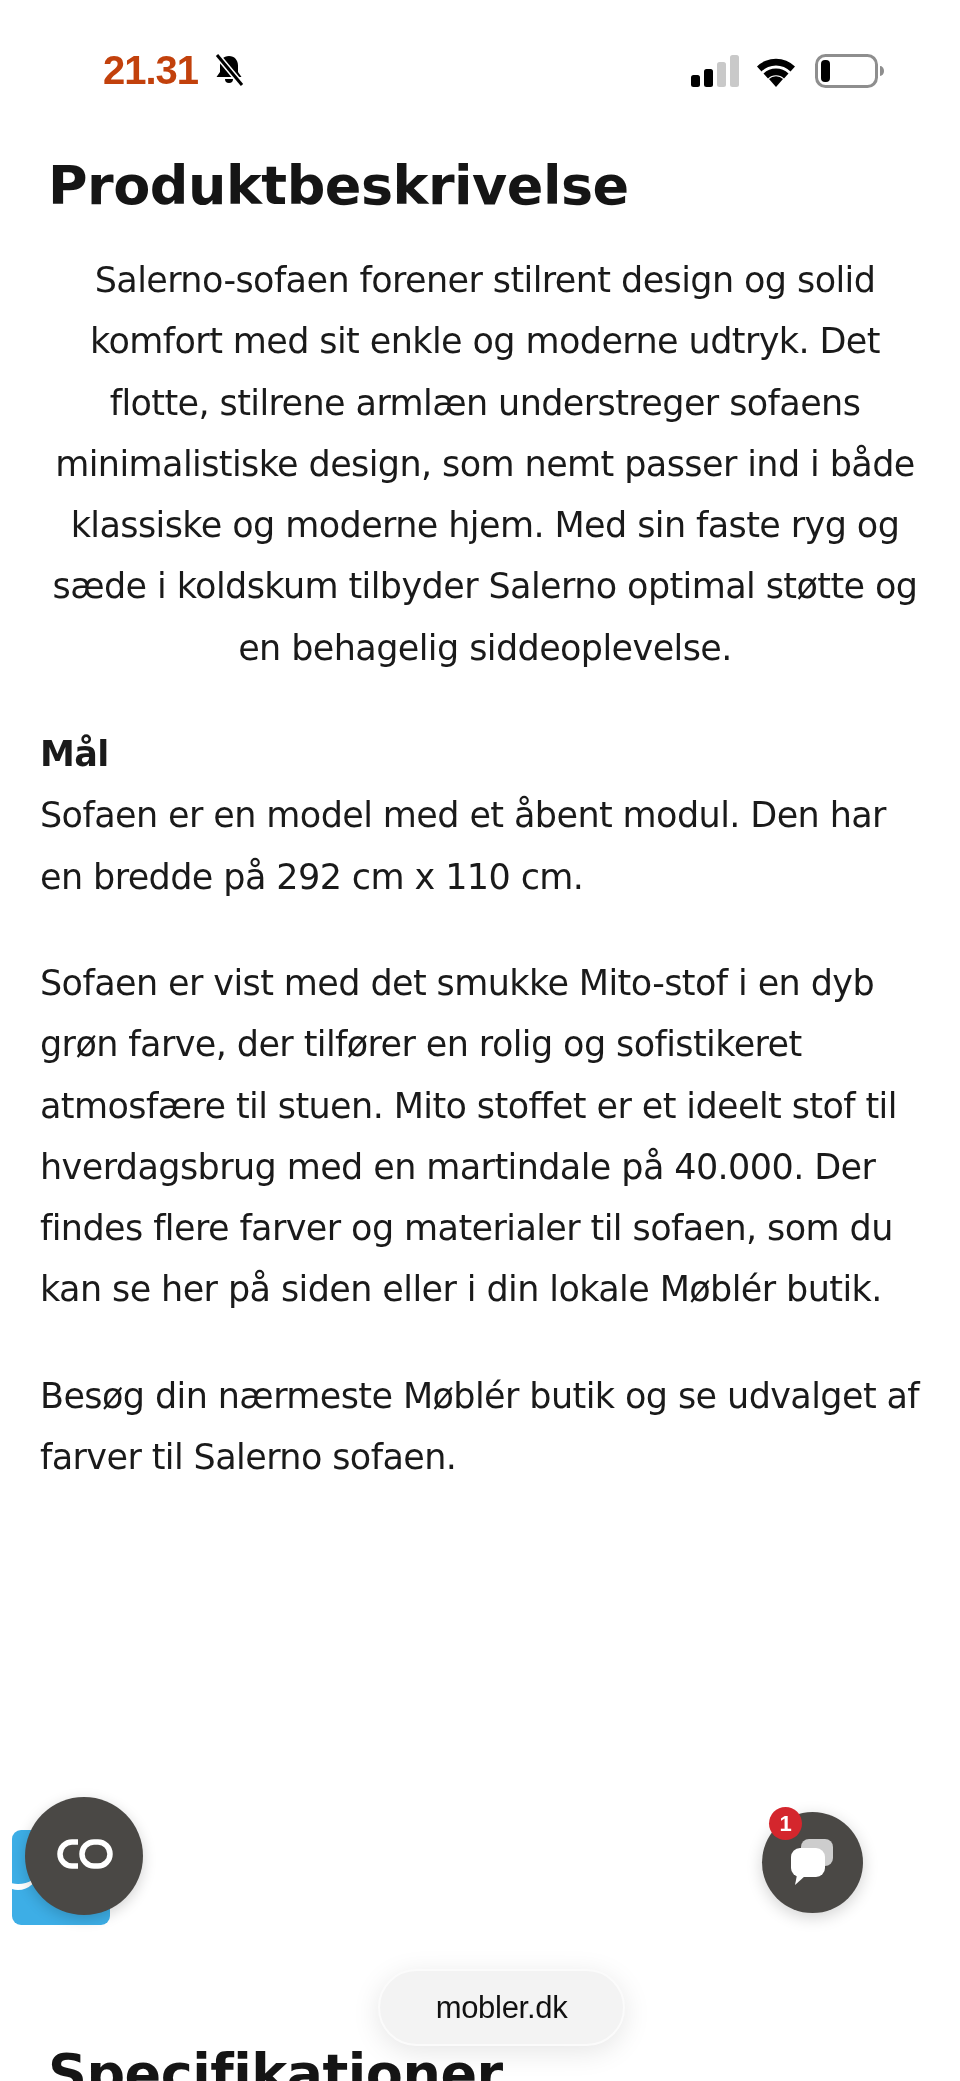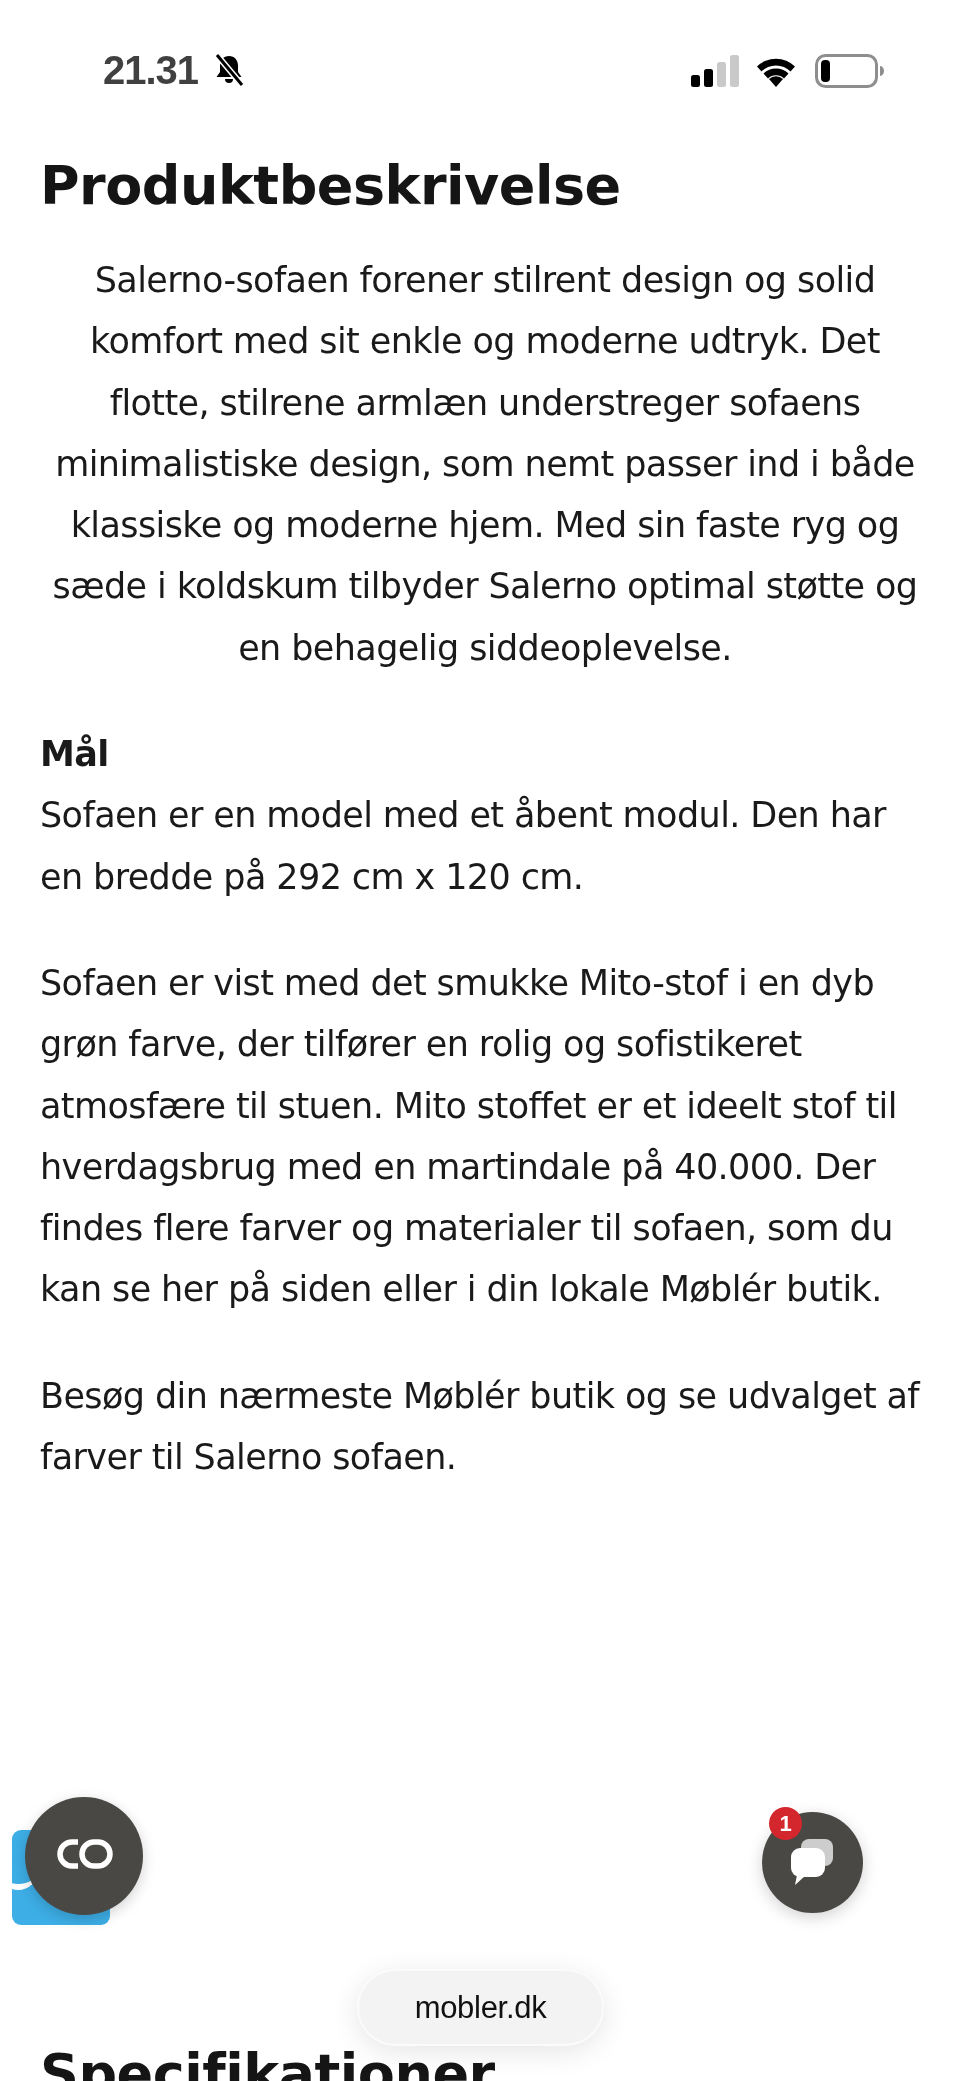--- a/index.html
+++ b/index.html
@@ -1,42 +1,42 @@
 <!DOCTYPE html>
 <html><head>
   <meta charset="utf-8">
   <style>
     * { box-sizing: border-box; margin: 0; padding: 0; }
     html, body { width: 960px; height: 2081px; overflow: hidden; background: #ffffff; }
     body { position: relative; font-family: "DejaVu Sans", "Liberation Sans", sans-serif; color: #151515; }
 
     
     .status-bar { position: absolute; left: 0; top: 0; width: 960px; height: 140px; }
-    .sb-time { position: absolute; left: 103px; top: 48px; font-family: "Liberation Sans", sans-serif; font-weight: 700; font-size: 40px; letter-spacing: -1px; color: #404040; line-height: 44px; }
+    .sb-time { position: absolute; left: 103px; top: 48px; font-family: "Liberation Sans", sans-serif; font-weight: 700; font-size: 40px; letter-spacing: -1px; color: #c2410c; line-height: 44px; }
     .sb-mute { position: absolute; left: 211px; top: 52px; width: 36px; height: 36px; }
     .sb-signal { position: absolute; left: 691px; top: 55px; width: 48px; height: 32px; }
     .sb-wifi { position: absolute; left: 754px; top: 54px; width: 44px; height: 34px; }
     .sb-battery { position: absolute; left: 815px; top: 54px; width: 70px; height: 34px; }
 
     
     .content { position: absolute; left: 40px; top: 150px; width: 890px; }
-    .h1 { font-family: "DejaVu Sans", sans-serif; font-weight: 700; font-size: 54px; line-height: 72px; letter-spacing: -0.5px; color: #151515; }
+    .h1 { font-family: "DejaVu Sans", sans-serif; font-weight: 700; font-size: 54px; line-height: 72px; letter-spacing: -0.5px; color: #151515; margin-left: 8px; }
     .para { font-size: 35px; line-height: 61.3px; font-weight: 400; color: #1a1a1a; letter-spacing: -0.6px; }
     .para + .para { margin-top: 45px; }
     .h1 + .para { margin-top: 28px; text-align: center; }
     .subhead { font-weight: 700; display: block; }
     .specs-title { position: absolute; left: 40px; top: 2038px; }
 
     
     .blue-app { position: absolute; left: 12px; top: 1830px; width: 98px; height: 95px; background: #3daee6; border-radius: 9px; overflow: hidden; }
     .blue-app .swoosh { position: absolute; left: -14px; top: 34px; width: 40px; height: 26px; border-bottom: 6px solid #fff; border-radius: 0 0 30px 30px; }
     .fab-left { position: absolute; left: 25px; top: 1797px; width: 118px; height: 118px; border-radius: 50%; background: #4a4845; box-shadow: 0 4px 14px rgba(0,0,0,0.18); display: flex; align-items: center; justify-content: center; }
     .fab-chat { position: absolute; left: 762px; top: 1812px; width: 101px; height: 101px; border-radius: 50%; background: #4a4845; box-shadow: 0 4px 16px rgba(0,0,0,0.18); display: flex; align-items: center; justify-content: center; }
     .chat-badge { position: absolute; left: 769px; top: 1807px; width: 33px; height: 33px; border-radius: 50%; background: #d4262d; color: #fff; font-family: "Liberation Sans", sans-serif; font-size: 22px; font-weight: 700; line-height: 33px; text-align: center; }
-    .url-pill { position: absolute; left: 357px; top: 1969px; width: 247px; height: 77px; border-radius: 39px; background: #f3f3f3; border: 2px solid #fbfbfb; box-shadow: 0 6px 28px rgba(0,0,0,0.10); display: flex; align-items: center; justify-content: center; }
+    .url-pill { position: absolute; left: 378px; top: 1969px; width: 247px; height: 77px; border-radius: 39px; background: #f3f3f3; border: 2px solid #fbfbfb; box-shadow: 0 6px 28px rgba(0,0,0,0.10); display: flex; align-items: center; justify-content: center; }
     .url-text { font-family: "Liberation Sans", sans-serif; font-size: 31px; font-weight: 500; color: #111; letter-spacing: -0.3px; }
   </style>
 </head>
 <body>
 
 <div class="status-bar">
   <span class="sb-time">21.31</span>
 
   <span class="sb-mute">
     <svg viewBox="0 0 36 36" width="36" height="36">
@@ -73,21 +73,21 @@
   </span>
 </div>
 
 <div class="content">
   <h1 class="h1">Produktbeskrivelse</h1>
 
   <p class="para">Salerno-sofaen forener stilrent design og solid komfort med sit enkle og moderne udtryk. Det flotte, stilrene armlæn understreger sofaens minimalistiske design, som nemt passer ind i både klassiske og moderne hjem. Med sin faste ryg og sæde i koldskum tilbyder Salerno optimal støtte og en behagelig siddeoplevelse.</p>
 
   <p class="para">
     <span class="subhead">Mål</span>
-    <span>Sofaen er en model med et åbent modul. Den har en bredde på 292 cm x 120 cm.</span>
+    <span>Sofaen er en model med et åbent modul. Den har en bredde på 292 cm x 110 cm.</span>
   </p>
 
   <p class="para">
     <span>Sofaen er vist med det smukke Mito-stof i en dyb grøn farve, der tilfører en rolig og sofistikeret atmosfære til stuen. Mito stoffet er et ideelt stof til hverdagsbrug med en martindale på 40.000. Der findes flere farver og materialer til sofaen, som du kan se her på siden eller i din lokale Møblér butik.</span>
   </p>
 
 
   <p class="para">Besøg din nærmeste Møblér butik og se udvalget af farver til Salerno sofaen.</p>
 </div>
 

